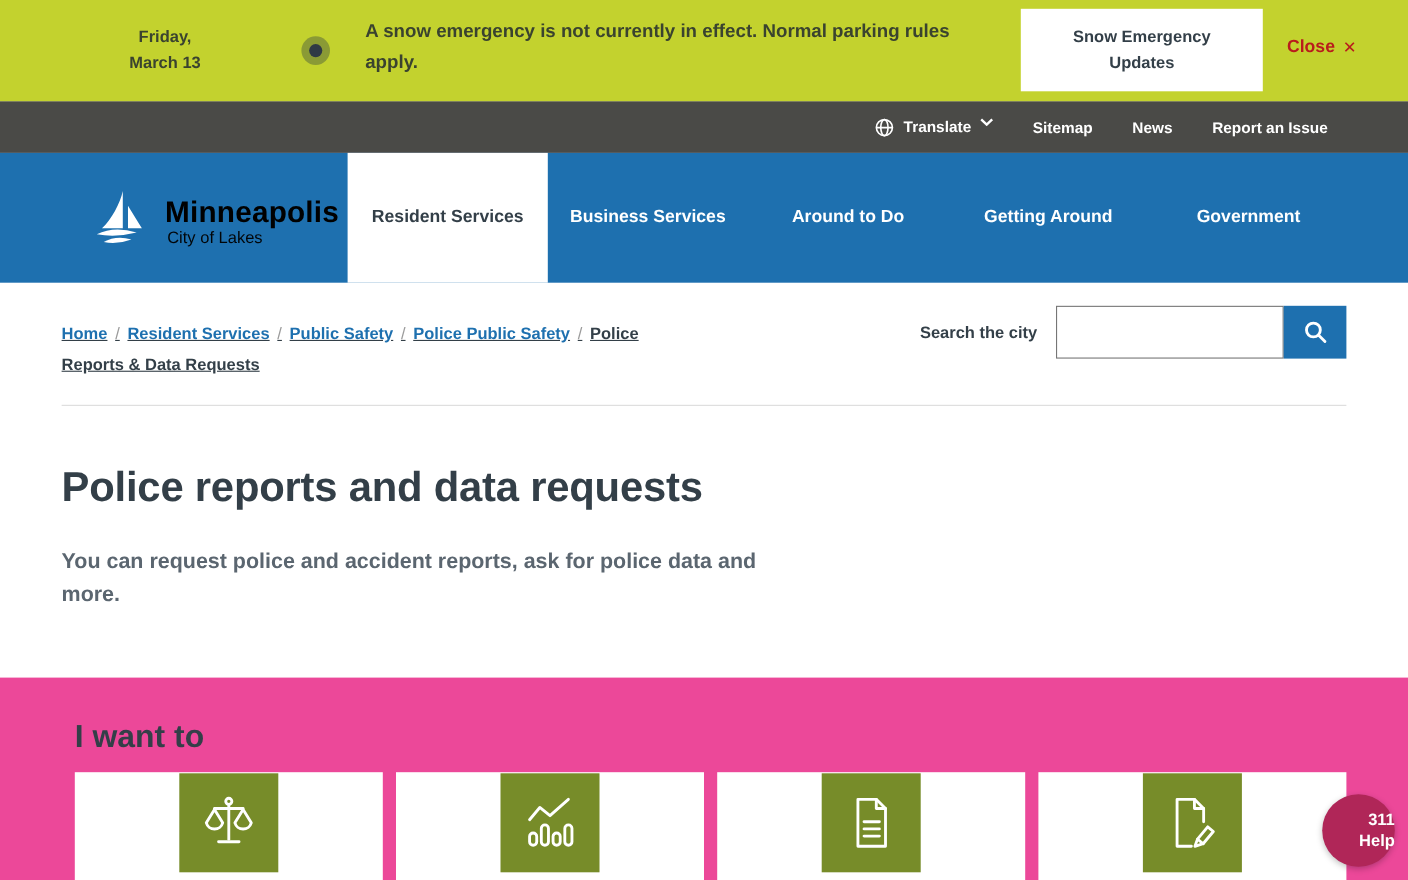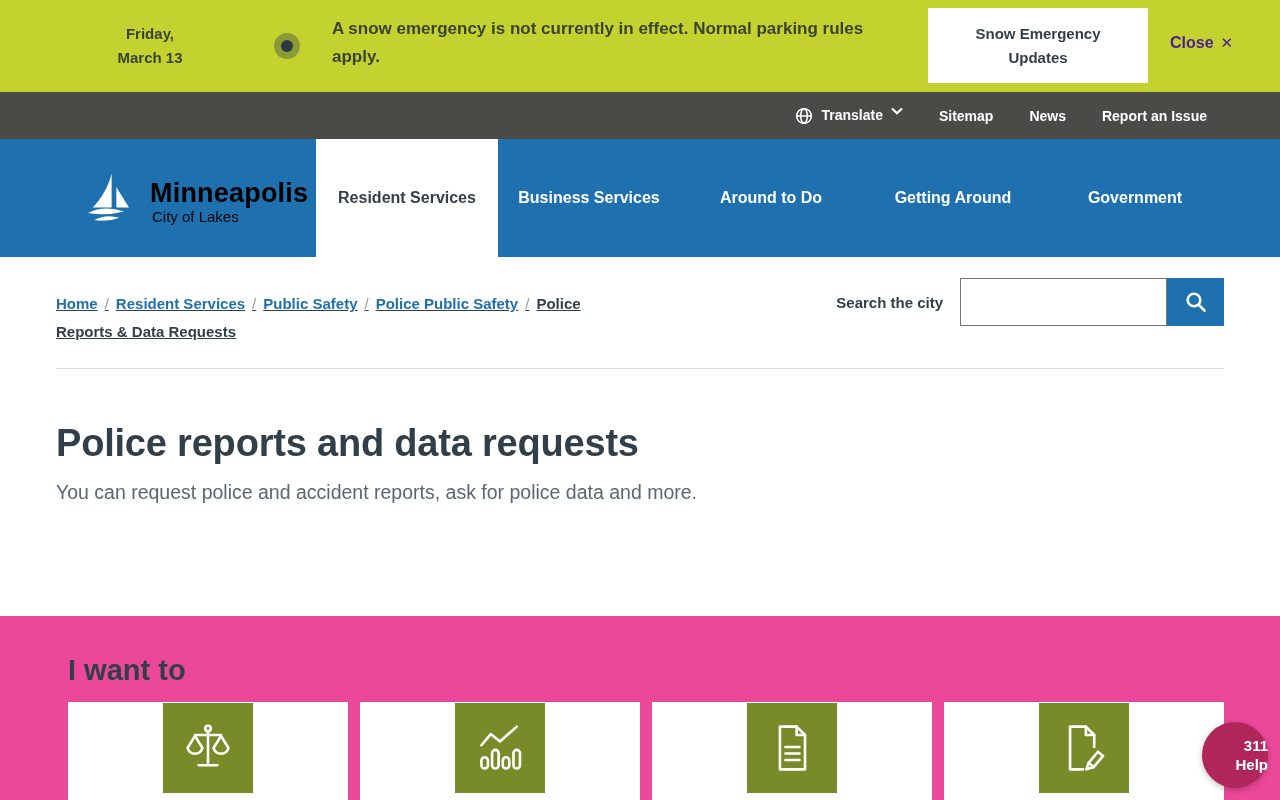--- a/index.html
+++ b/index.html
@@ -40,21 +40,21 @@
   }
   .alert-button {
     position: absolute; left: 928px; top: 8px; width: 220px; height: 75px;
     background: #ffffff; border: none; cursor: pointer;
     font-family: "Liberation Sans", sans-serif;
     font-weight: bold; font-size: 15px; line-height: 24px; color: #333f48;
     display: flex; flex-direction: column; align-items: center; justify-content: center;
   }
   .alert-close {
     position: absolute; left: 1170px; top: 34px;
-    font-weight: bold; font-size: 16px; color: #4c1d95;
+    font-weight: bold; font-size: 16px; color: #b91c1c;
     cursor: pointer; display: flex; align-items: center; gap: 7px;
   }
   .alert-close .x { font-size: 15px; font-weight: normal; }
 
   
   .utility-bar {
     height: 47px; background: #4a4a47;
     display: flex; align-items: center; justify-content: flex-end;
     padding-right: 73px; gap: 36px;
     color: #ffffff; font-size: 14px; font-weight: bold;
@@ -111,22 +111,22 @@
     margin: 22px 56px 0 56px;
     border: none; border-top: 1px solid #dcdcdc;
   }
 
   
   .page-head { padding: 53px 56px 0 56px; }
   .page-title {
     font-size: 38px; font-weight: bold; color: #333f48; letter-spacing: -0.2px;
   }
   .page-subtitle {
-    margin-top: 12px; width: 660px;
-    font-size: 19.5px; line-height: 30px; color: #5b6670; font-weight: normal;
+    margin-top: 30px; width: 660px;
+    font-size: 19.5px; line-height: 30px; color: #5b6670; font-weight: bold;
   }
 
   
   .gray-section {
     position: absolute; left: 0; top: 616px; width: 1280px; height: 184px;
     background: #ec4899; padding: 38px 56px 0 68px;
   }
   .section-heading { font-size: 29px; font-weight: bold; color: #333f48; }
   .card-row { display: flex; gap: 12px; margin-top: 15px; }
   .want-card {

